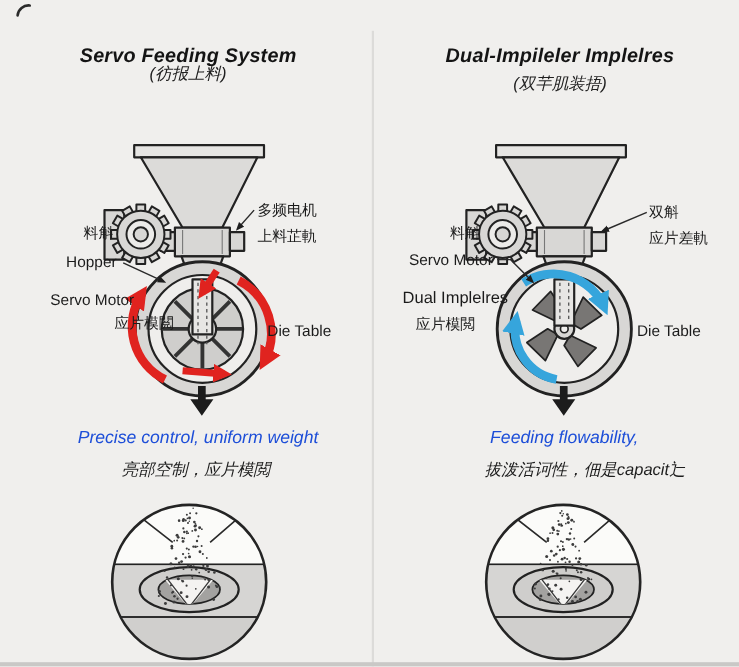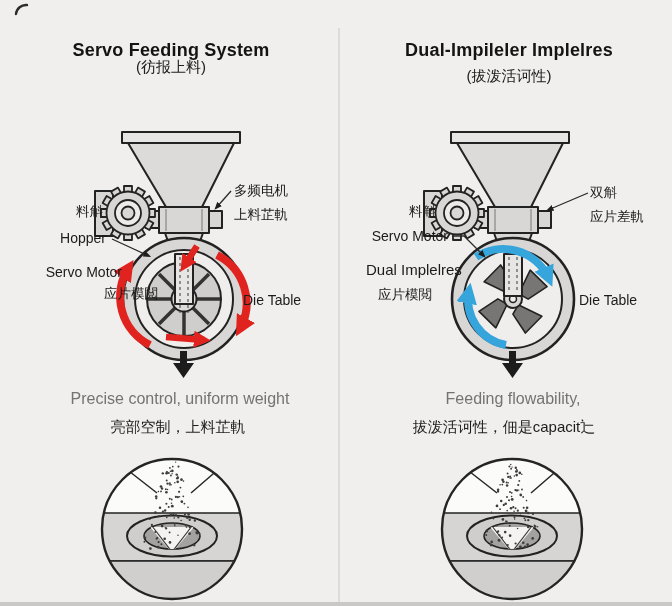--- a/index.html
+++ b/index.html
@@ -2,24 +2,24 @@
 <html><head>
 <meta charset="utf-8">
 <style>
   html,body{margin:0;padding:0;}
   body{
     width:672px;height:606px;position:relative;overflow:hidden;
     background:#f0efed;
     font-family:"Liberation Sans", sans-serif;
     color:#1b1b1b;
   }
-  .txt{position:absolute;white-space:nowrap;transform:translateX(-50%);text-align:left;}
+  .txt{position:absolute;white-space:nowrap;transform:translateX(-50%);text-align:left;font-style:italic;}
   .title{font-size:18px;font-weight:600;letter-spacing:.2px;color:#141414;}
   .subtitle{font-size:15px;font-weight:400;color:#202020;}
-  .cap-en{font-size:16px;font-weight:400;color:#737373;}
+  .cap-en{font-size:16px;font-weight:400;color:#1d4ed8;}
   .cap-cn{font-size:15px;font-weight:400;color:#1d1d1d;}
   .divider{position:absolute;left:338px;top:28px;width:2px;height:578px;background:#dcdbd9;}
   .bottom-strip{position:absolute;left:0;bottom:0;width:672px;height:4px;background:#c9c8c6;}
   svg{position:absolute;left:0;top:0;}
   svg text{fill:#1b1b1b;}
   svg .en{font-size:14px;}
   svg .en-lg{font-size:15px;}
   svg .cjk{font-size:13.5px;}
 </style>
 </head>
@@ -399,20 +399,20 @@
           <circle cx="507.8" cy="544.9" r="1.02"></circle>
         </g>
     </g>
     <circle cx="512" cy="529" r="70" fill="none" stroke="#242424" stroke-width="2.4"></circle>
   </g>
 </svg>
 
 <div class="txt title" style="left:171px;top:40px">Servo Feeding System</div>
 <div class="txt subtitle" style="left:171px;top:58px">(彷报上料)</div>
 <div class="txt title" style="left:509px;top:40px">Dual-Impileler Implelres</div>
-<div class="txt subtitle" style="left:509px;top:67px">(拔泼活诃性)</div>
+<div class="txt subtitle" style="left:509px;top:67px">(双芉肌装捂)</div>
 
 <div class="txt cap-en" style="left:180px;top:390px">Precise control, uniform weight</div>
-<div class="txt cap-cn" style="left:178px;top:418px">亮部空制，上料芷軌</div>
+<div class="txt cap-cn" style="left:178px;top:418px">亮部空制，应片模閲</div>
 <div class="txt cap-en" style="left:513px;top:390px">Feeding flowability,</div>
-<div class="txt cap-cn" style="left:504px;top:418px">拔泼活诃性，佃是capacit辷</div>
+<div class="txt cap-cn" style="left:532px;top:418px">拔泼活诃性，佃是capacit辷</div>
 
 <div class="bottom-strip"></div>
 
 </body></html>

